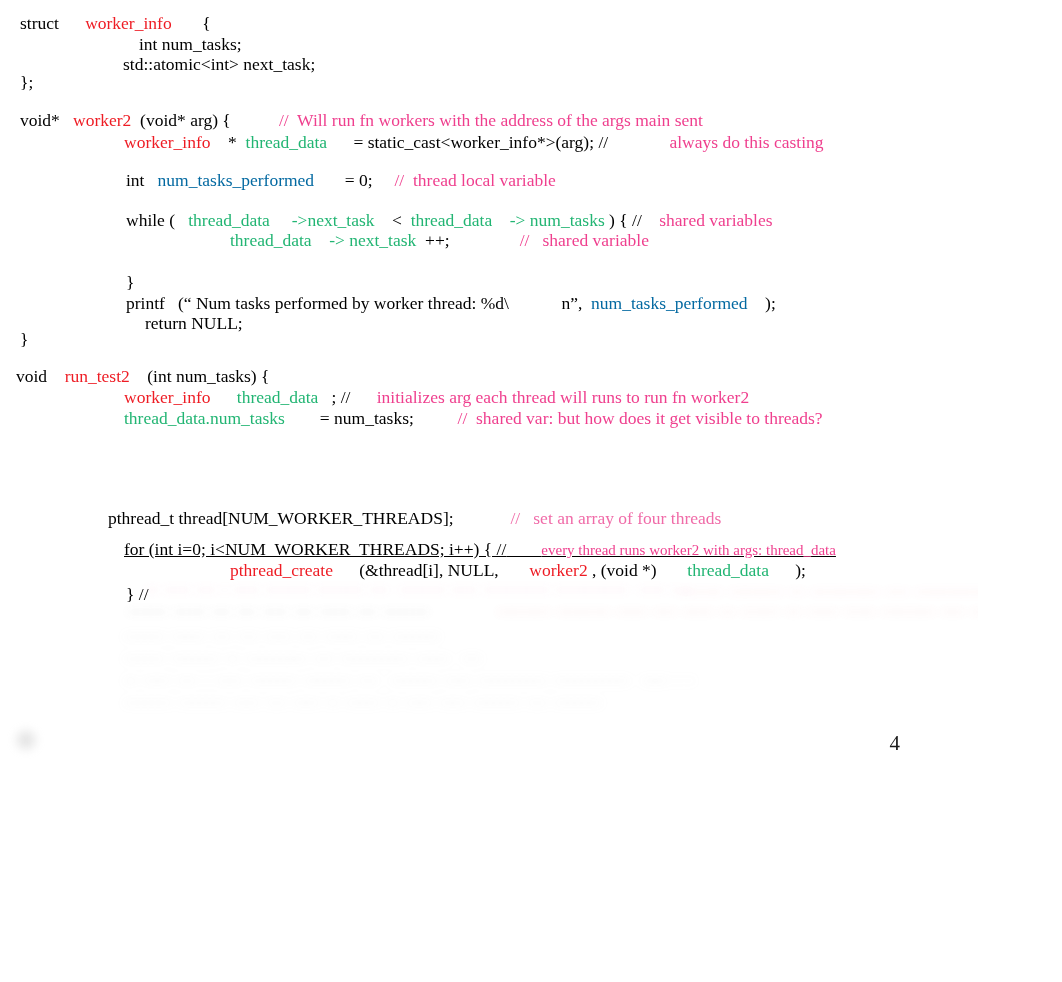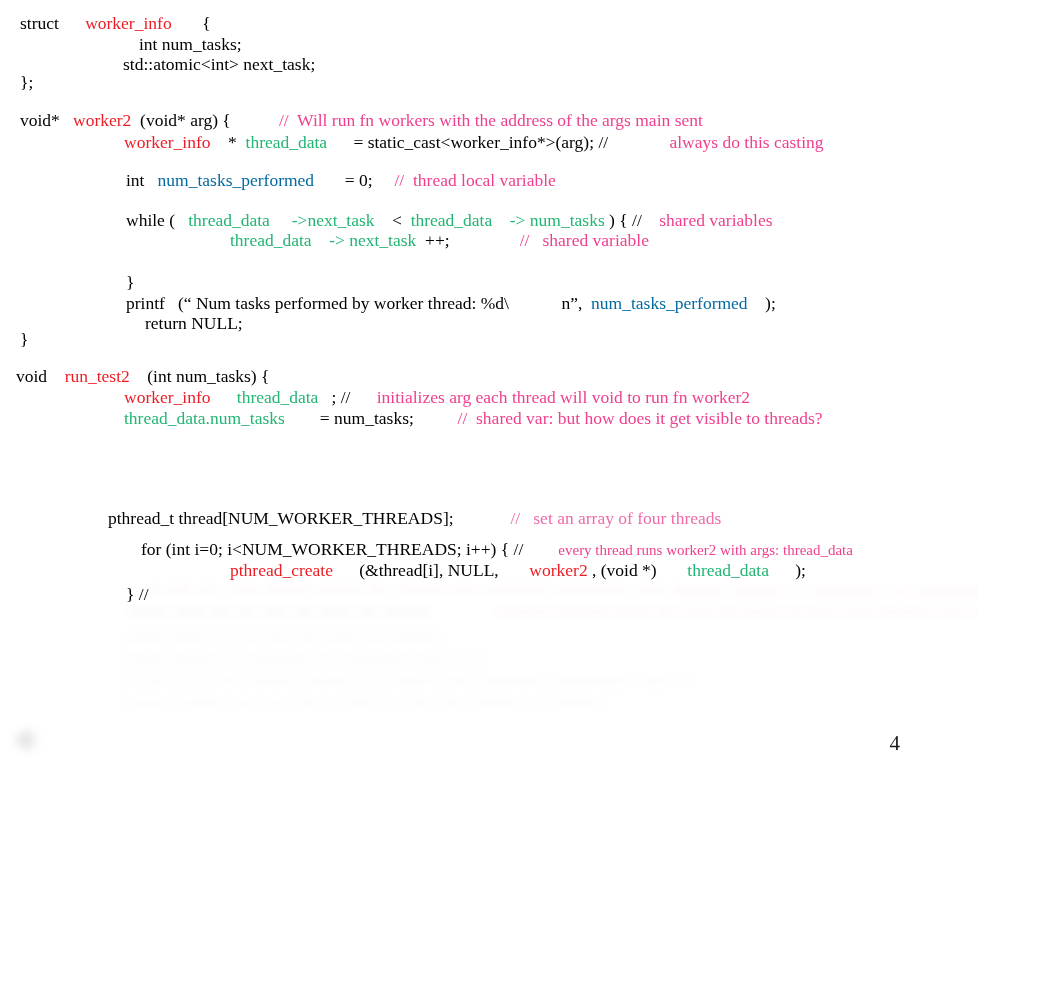--- a/index.html
+++ b/index.html
@@ -138,33 +138,33 @@
     
     <div class="line" style="left:126px; top:295px;"><span class="t-plain">printf</span><span class="t-plain">   </span><span class="t-plain">(“ Num tasks performed by worker thread: %d\</span><span class="t-plain">            </span><span class="t-plain">n”,</span><span class="t-plain">  </span><span class="t-local">num_tasks_performed</span><span class="t-plain">    </span><span class="t-plain">);</span></div>
 
     <div class="line" style="left:126px; top:315px;margin-left:19px;">return NULL;</div>
     <div class="line" style="left:20px; top:331px;">}</div>
 
     
     <div class="line" style="left:16px; top:368px;"><span class="t-plain">void</span><span class="t-plain">    </span><span class="t-type">run_test2</span><span class="t-plain">    </span><span class="t-plain">(int num_tasks) {</span></div>
 
     
-    <div class="line" style="left:124px; top:389px;"><span class="t-type">worker_info</span><span class="t-plain">      </span><span class="t-var">thread_data</span><span class="t-plain">   </span><span class="t-plain">; //</span><span class="t-cmt">      </span><span class="t-cmt">initializes arg each thread will void to run fn worker2</span></div>
+    <div class="line" style="left:124px; top:389px;"><span class="t-type">worker_info</span><span class="t-plain">      </span><span class="t-var">thread_data</span><span class="t-plain">   </span><span class="t-plain">; //</span><span class="t-cmt">      </span><span class="t-cmt">initializes arg each thread will runs to run fn worker2</span></div>
 
     
     <div class="line" style="left:124px; top:410px;text-align:right;"><span class="t-var">thread_data.num_tasks</span><span class="t-plain">        </span><span class="t-plain">= num_tasks;</span><span class="t-plain">          </span><span class="t-cmt">//</span><span class="t-cmt">  </span><span class="t-cmt">shared var: but how does it get visible to threads?</span></div>
 
     
 
     
     <div class="line" style="left:108px; top:470px;margin-top:40px;"><span class="t-plain">pthread_t thread[NUM_WORKER_THREADS];</span><span class="t-plain">             </span><span class="t-cmt2">//</span><span class="t-cmt2">   </span><span class="t-cmt2">set an array of four threads</span></div>
 
 
     
-    <div class="line" style="left:141px; top:541px;"><span class="t-plain">for (int i=0; i&lt;NUM_WORKER_THREADS; i++) { //</span><span class="t-cmt">        </span><span class="t-cmt" style="font-size:15px;">every thread runs worker2 with args: thread_data</span></div>
+    <div class="line" style="left:124px; top:541px;text-decoration:underline;"><span class="t-plain">for (int i=0; i&lt;NUM_WORKER_THREADS; i++) { //</span><span class="t-cmt">        </span><span class="t-cmt" style="font-size:15px;">every thread runs worker2 with args: thread_data</span></div>
 
     
     <div class="line" style="left:230px; top:562px;"><span class="t-type">pthread_create</span><span class="t-plain">      </span><span class="t-plain">(&amp;thread[i], NULL,</span><span class="t-plain">       </span><span class="t-type">worker2</span><span class="t-plain"> </span><span class="t-plain">, (void *)</span><span class="t-plain">       </span><span class="t-var">thread_data</span><span class="t-plain">      </span><span class="t-plain">);</span></div>
 
     
     <div class="line" style="left:126px; top:586px;">} //</div>
 
   </div>
 
   <div class="blur-zone">

